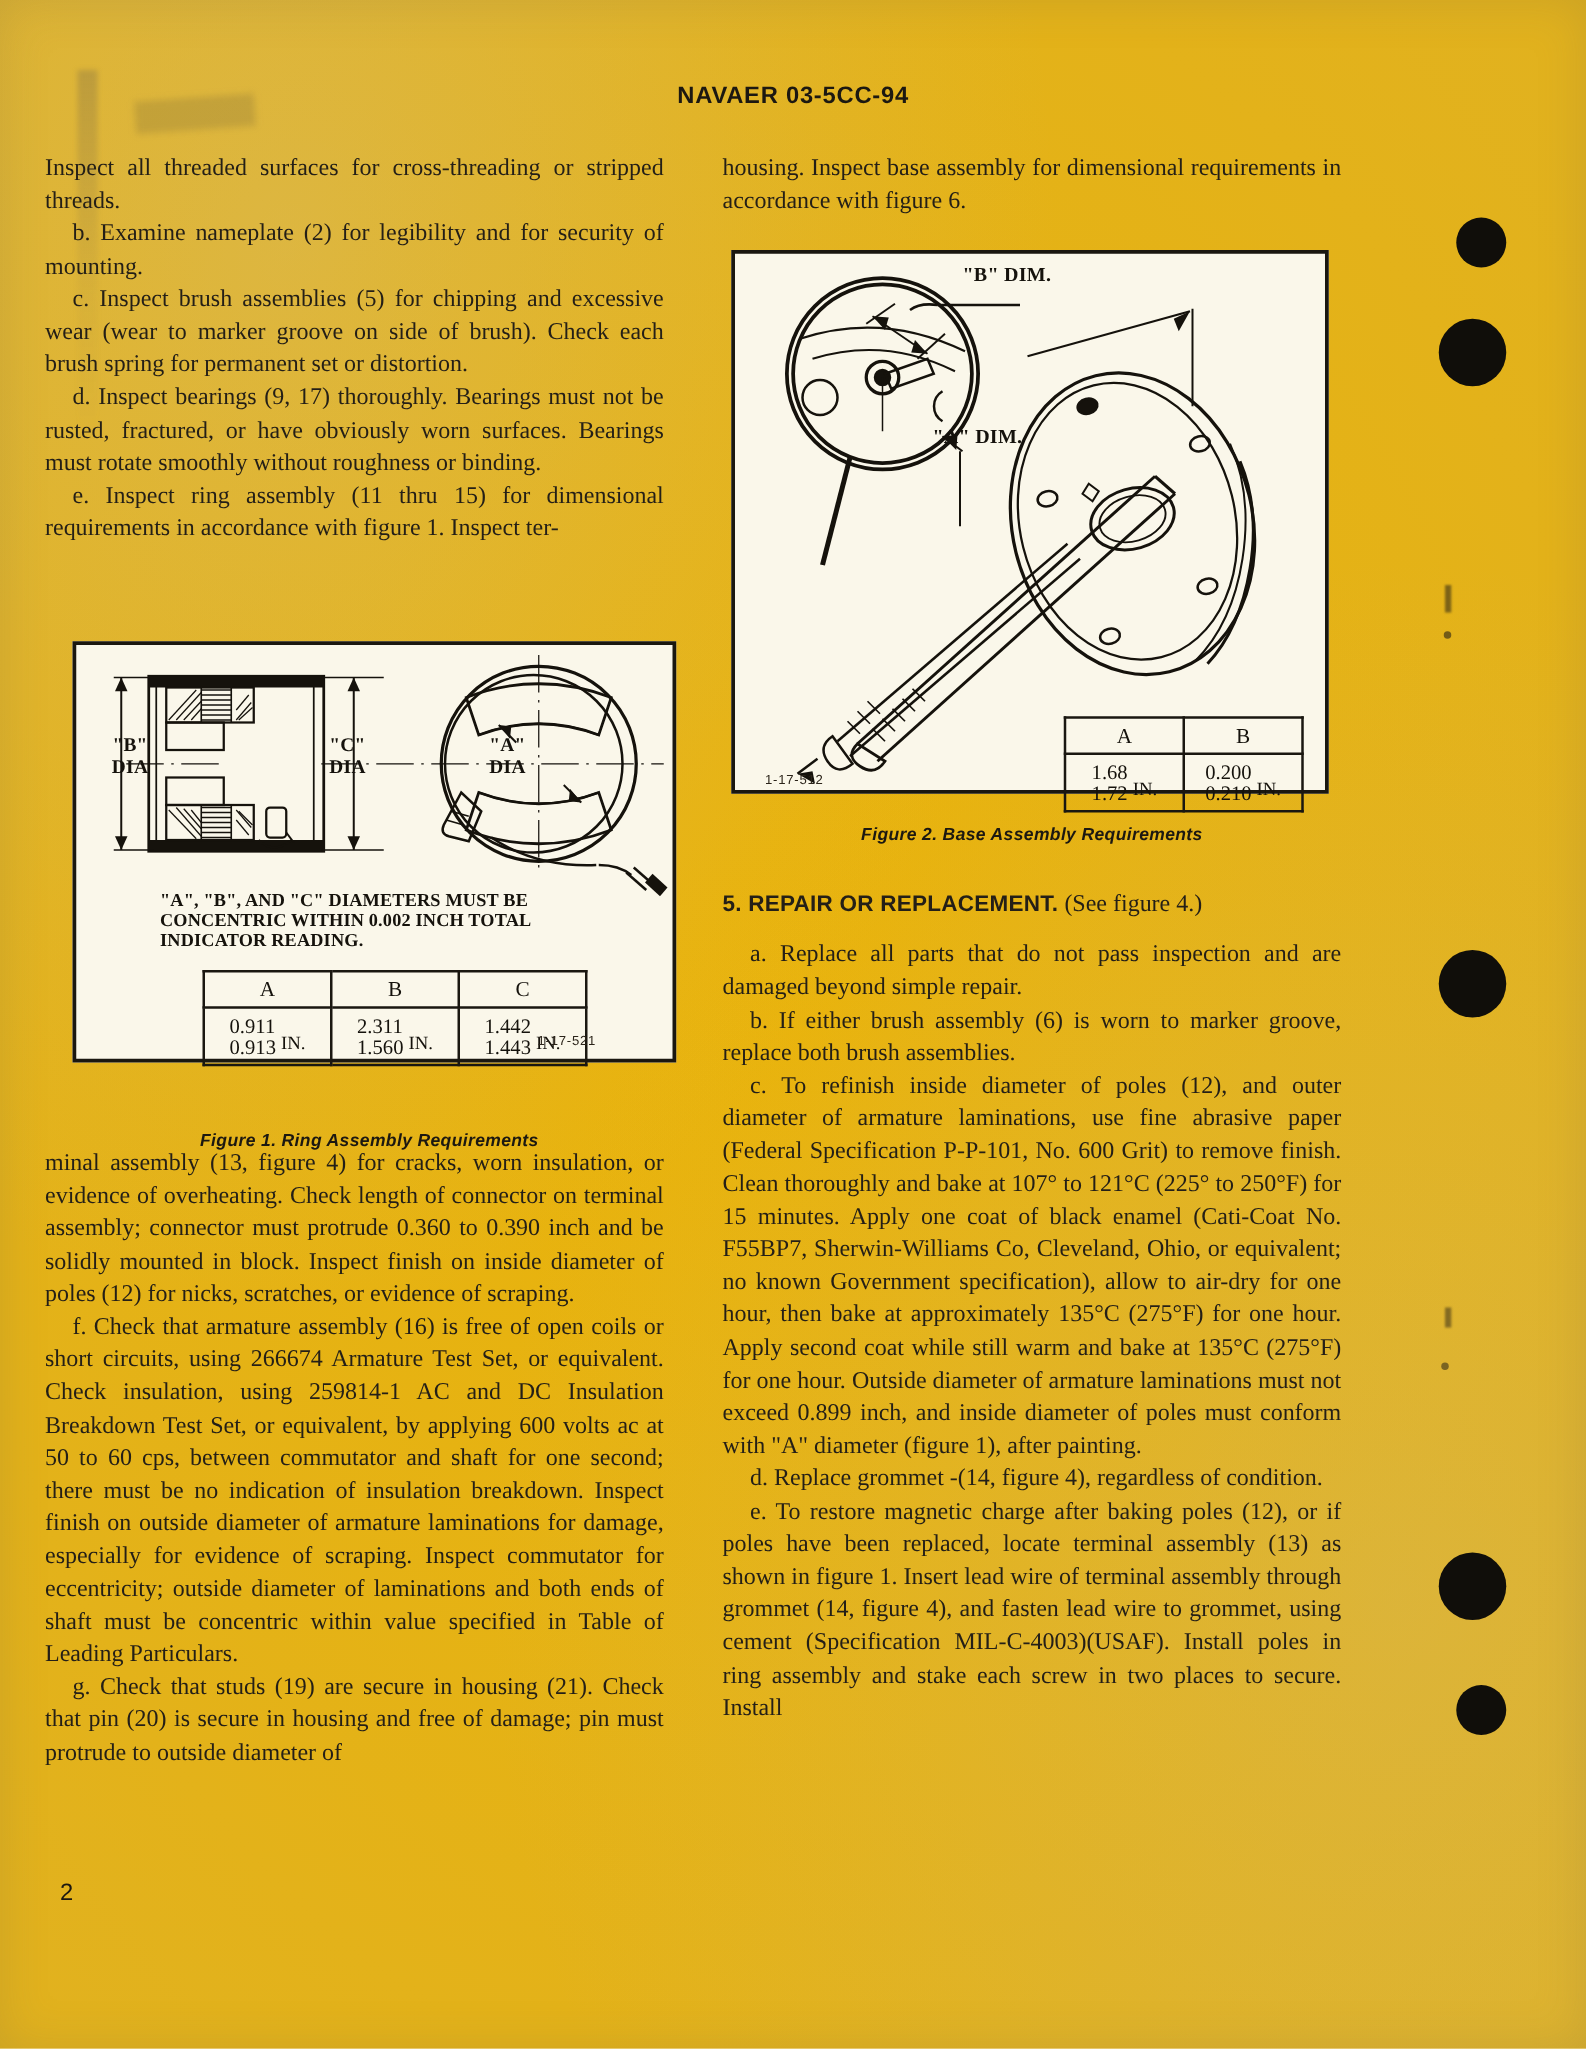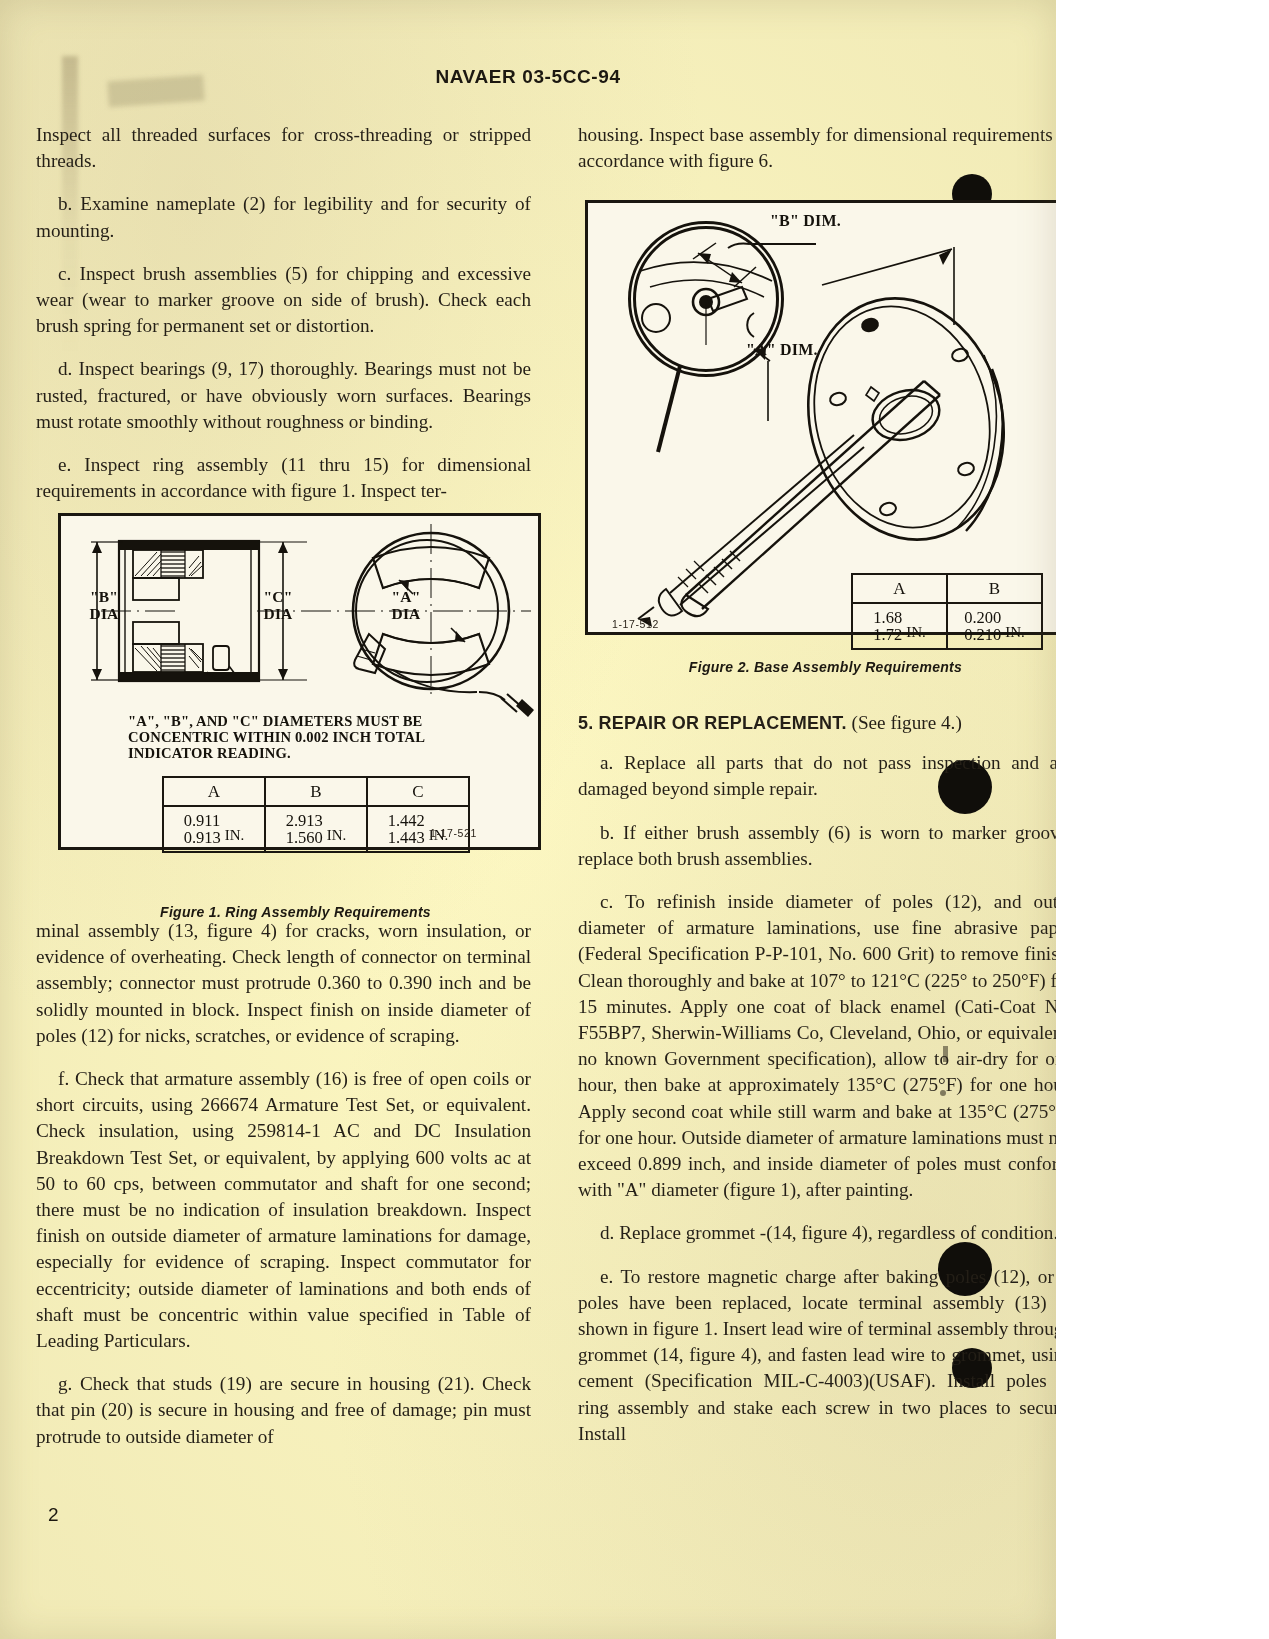--- a/index.html
+++ b/index.html
@@ -2,23 +2,23 @@
 <html><head>
 <meta charset="utf-8">
 <style>
   html, body {
     margin: 0;
     padding: 0;
     background: #ffffff;
   }
   .page {
     position: relative;
-    width: 1056px;
+    width: 1269px;
     height: 1639px;
-    background: #fef9c3;
+    background: #eab308;
     overflow: hidden;
     font-family: "Liberation Serif", serif;
     color: #221d16;
   }
   
   .paper-tint {
     position: absolute;
     inset: 0;
     background:
       radial-gradient(ellipse at 18% 12%, rgba(206,192,154,0.30), rgba(206,192,154,0) 42%),
@@ -58,21 +58,21 @@
     color: #241f17;
   }
   .col-left  { left: 36px; }
   .col-right { left: 578px; }
 
   .col p {
     margin: 0 0 0 0;
     text-indent: 0;
   }
   .col p.indent { text-indent: 22px; }
-  .col p.gap { margin-top: 17px; }
+  .col p.gap { }
   .col p.gap-sm { margin-top: 14px; }
 
   .sec-head {
     font-family: "Liberation Sans", sans-serif;
     font-weight: bold;
     font-size: 18px;
     letter-spacing: 0.2px;
   }
   .sec-head .trail {
     font-family: "Liberation Serif", serif;
@@ -392,21 +392,21 @@
             <span class="nums">
               <span>0.911</span><br>
               <span>0.913</span>
             </span>
             <span class="unit">IN.</span>
           </div>
         </td>
         <td>
           <div class="cellval">
             <span class="nums">
-              <span>2.913</span><br>
+              <span>2.311</span><br>
               <span>1.560</span>
             </span>
             <span class="unit">IN.</span>
           </div>
         </td>
         <td>
           <div class="cellval">
             <span class="nums">
               <span>1.442</span><br>
               <span>1.443</span>

